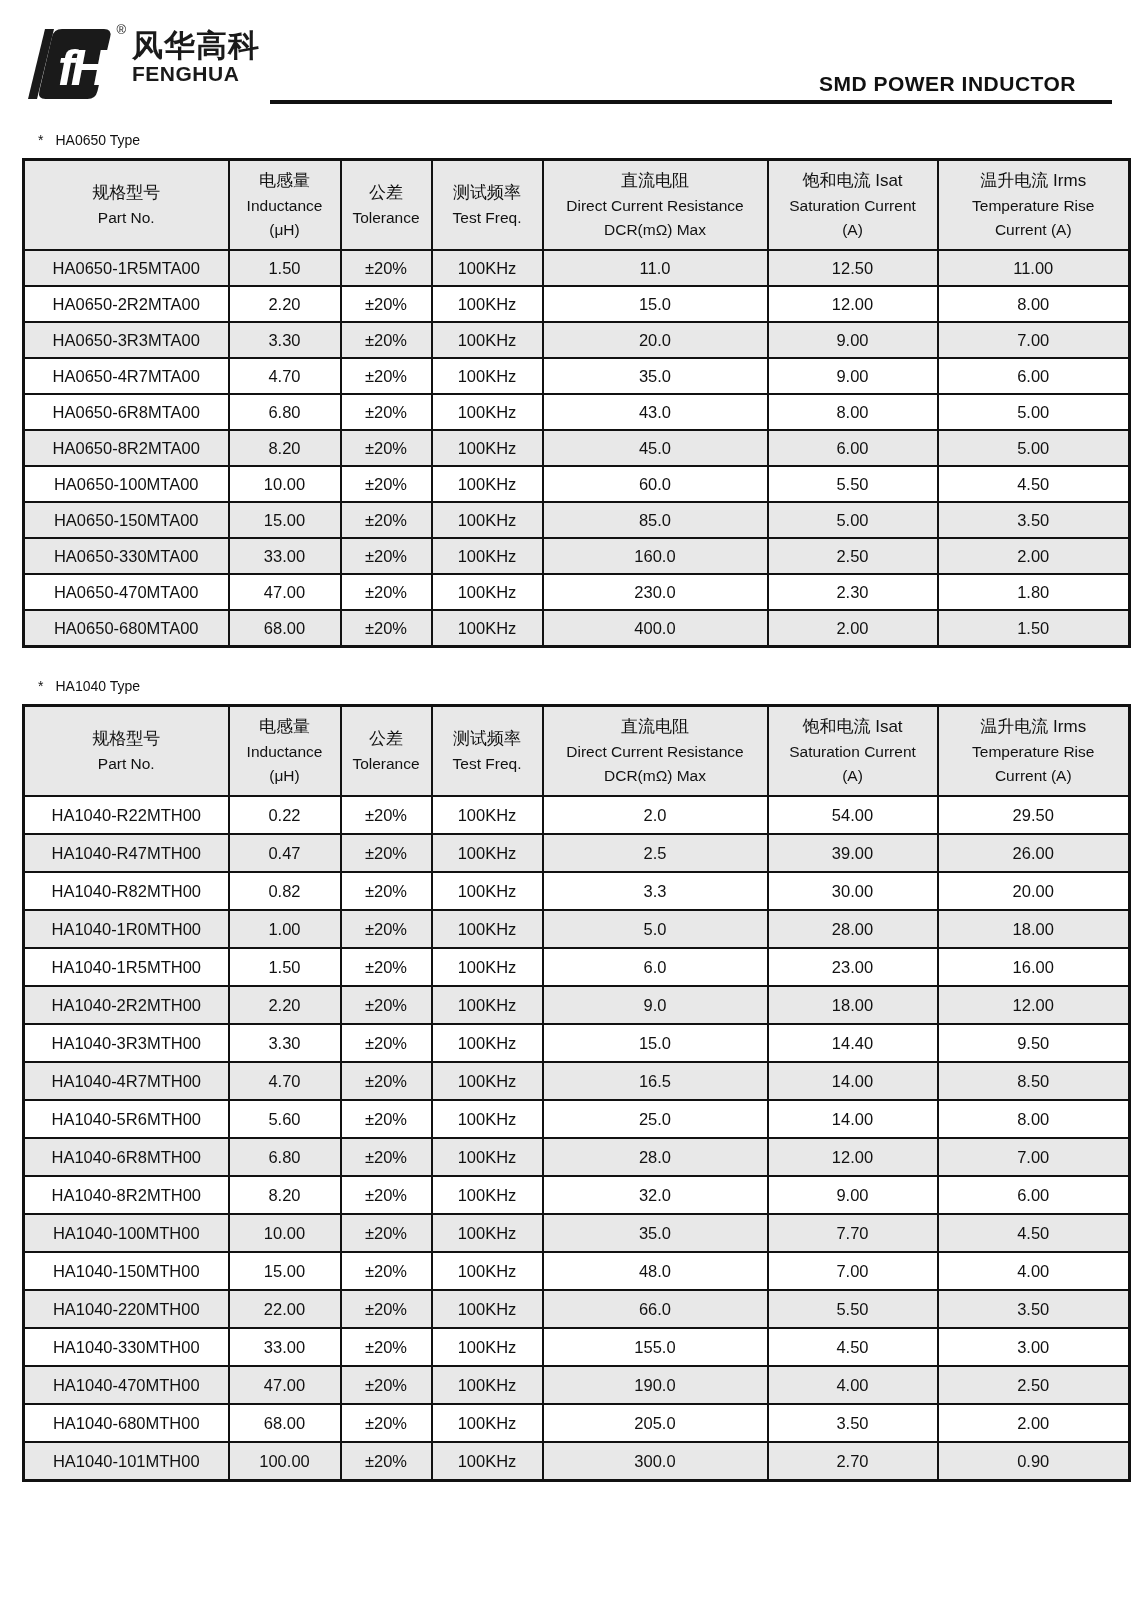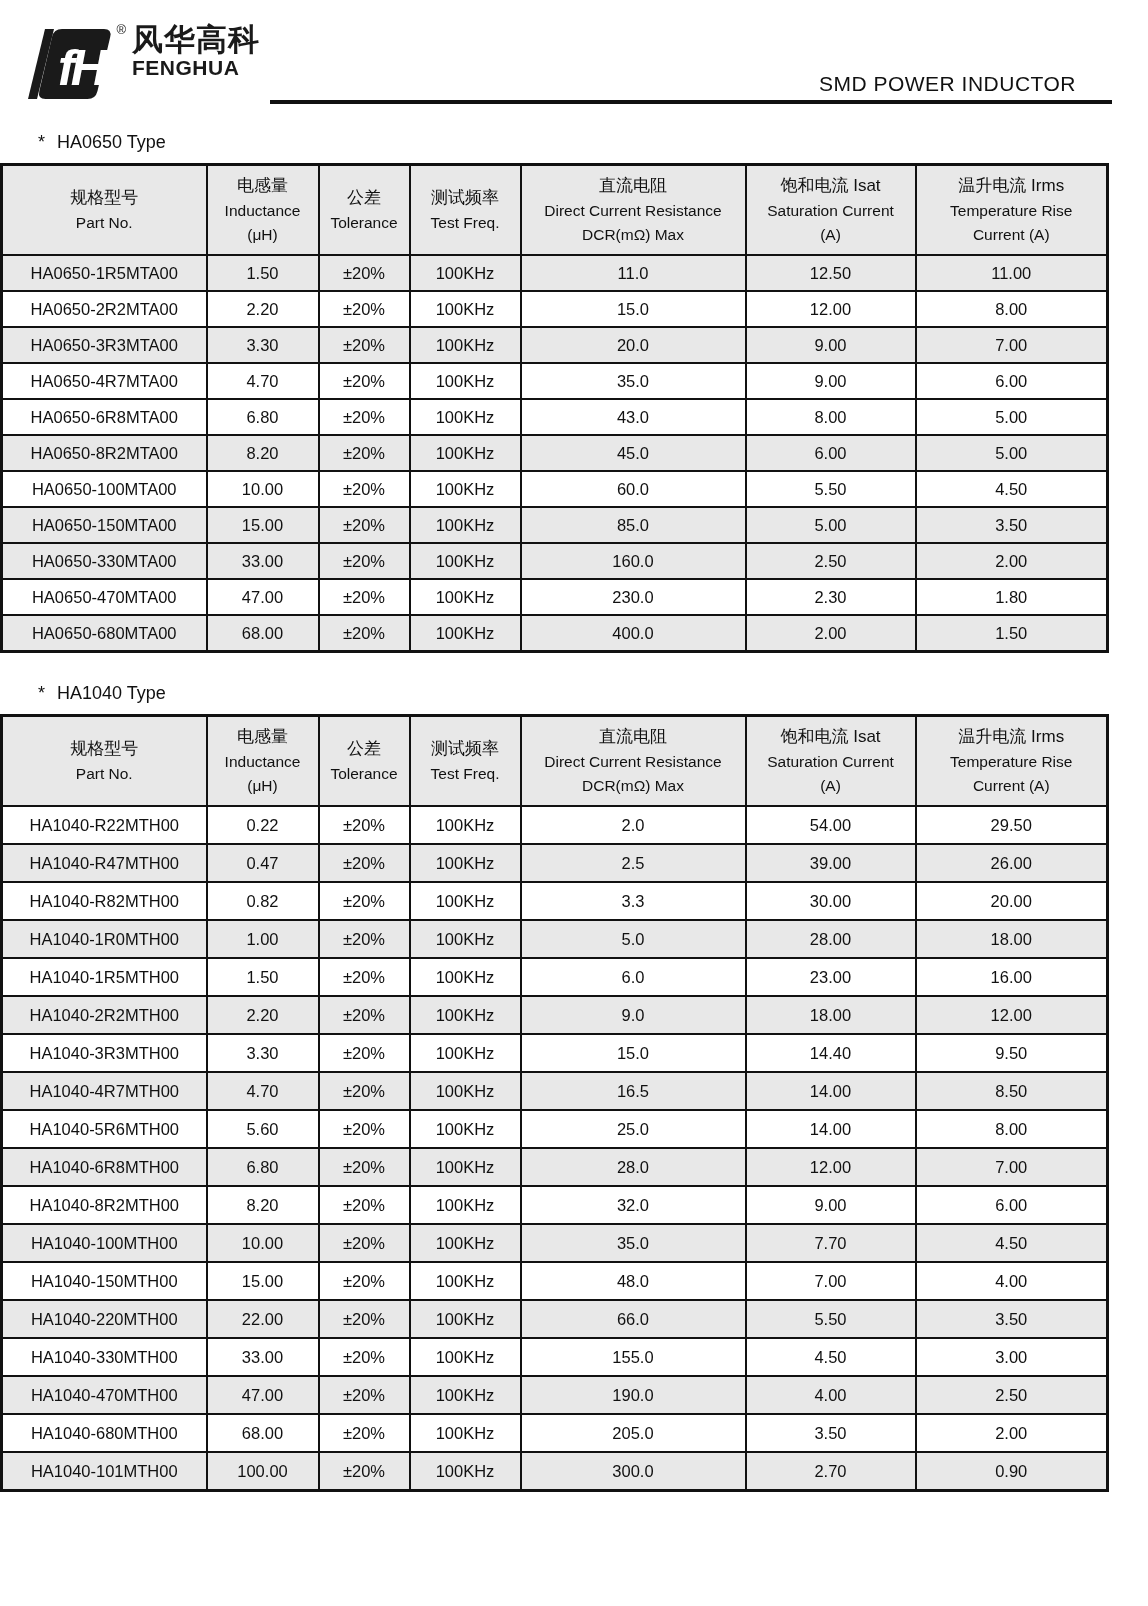--- a/index.html
+++ b/index.html
@@ -18,53 +18,54 @@
     padding: 24px 36px 0 28px;
     height: 106px;
   }
   .logo-block { display: flex; align-items: flex-start; flex: 0 0 auto; }
   .logo-mark { position: relative; width: 86px; height: 76px; margin-top: 2px; }
   .logo-mark svg { display: block; }
   .logo-reg {
     position: absolute; top: -4px; right: -12px;
     font-size: 13px; color: #1a1a1a;
   }
-  .logo-text { margin-left: 18px; line-height: 1; }
+  .logo-text { margin-left: 18px; margin-top: 6px; line-height: 1; }
   .logo-cn {
     font-size: 31px; font-weight: bold; color: #1a1a1a;
     letter-spacing: 1px; font-family: "Liberation Sans", sans-serif;
   }
   .logo-en {
     font-size: 21px; font-weight: 600; color: #1a1a1a;
     letter-spacing: 0.5px; margin-top: 2px;
   }
   .header-right {
     flex: 1 1 auto; margin-left: 10px; margin-right: 0;
     display: flex; flex-direction: column; justify-content: flex-end;
     height: 80px; border-bottom: 4px solid #111111;
   }
   .doc-title {
     text-align: right; padding-right: 36px; padding-bottom: 4px;
-    font-size: 21px; font-weight: normal; color: #111111;
+    font-size: 21px; font-weight: bold; color: #111111;
     letter-spacing: 0.5px;
   }
 
   
   .section-title {
     margin: 26px 0 10px 38px;
-    font-size: 18px; color: #111111;
+    font-size: 14px; color: #111111;
   }
   .section-title .star { margin-right: 12px; }
   .section-title.second { margin-top: 30px; }
 
   
   table.spec {
     border-collapse: collapse;
     table-layout: fixed;
     width: 1106px;
+    margin-left: 22px;
     border: 3px solid #111111;
   }
   table.spec th, table.spec td {
     border: 2px solid #111111;
     text-align: center;
     vertical-align: middle;
     overflow: hidden;
   }
   table.spec th {
     background: #e8e8e8;

